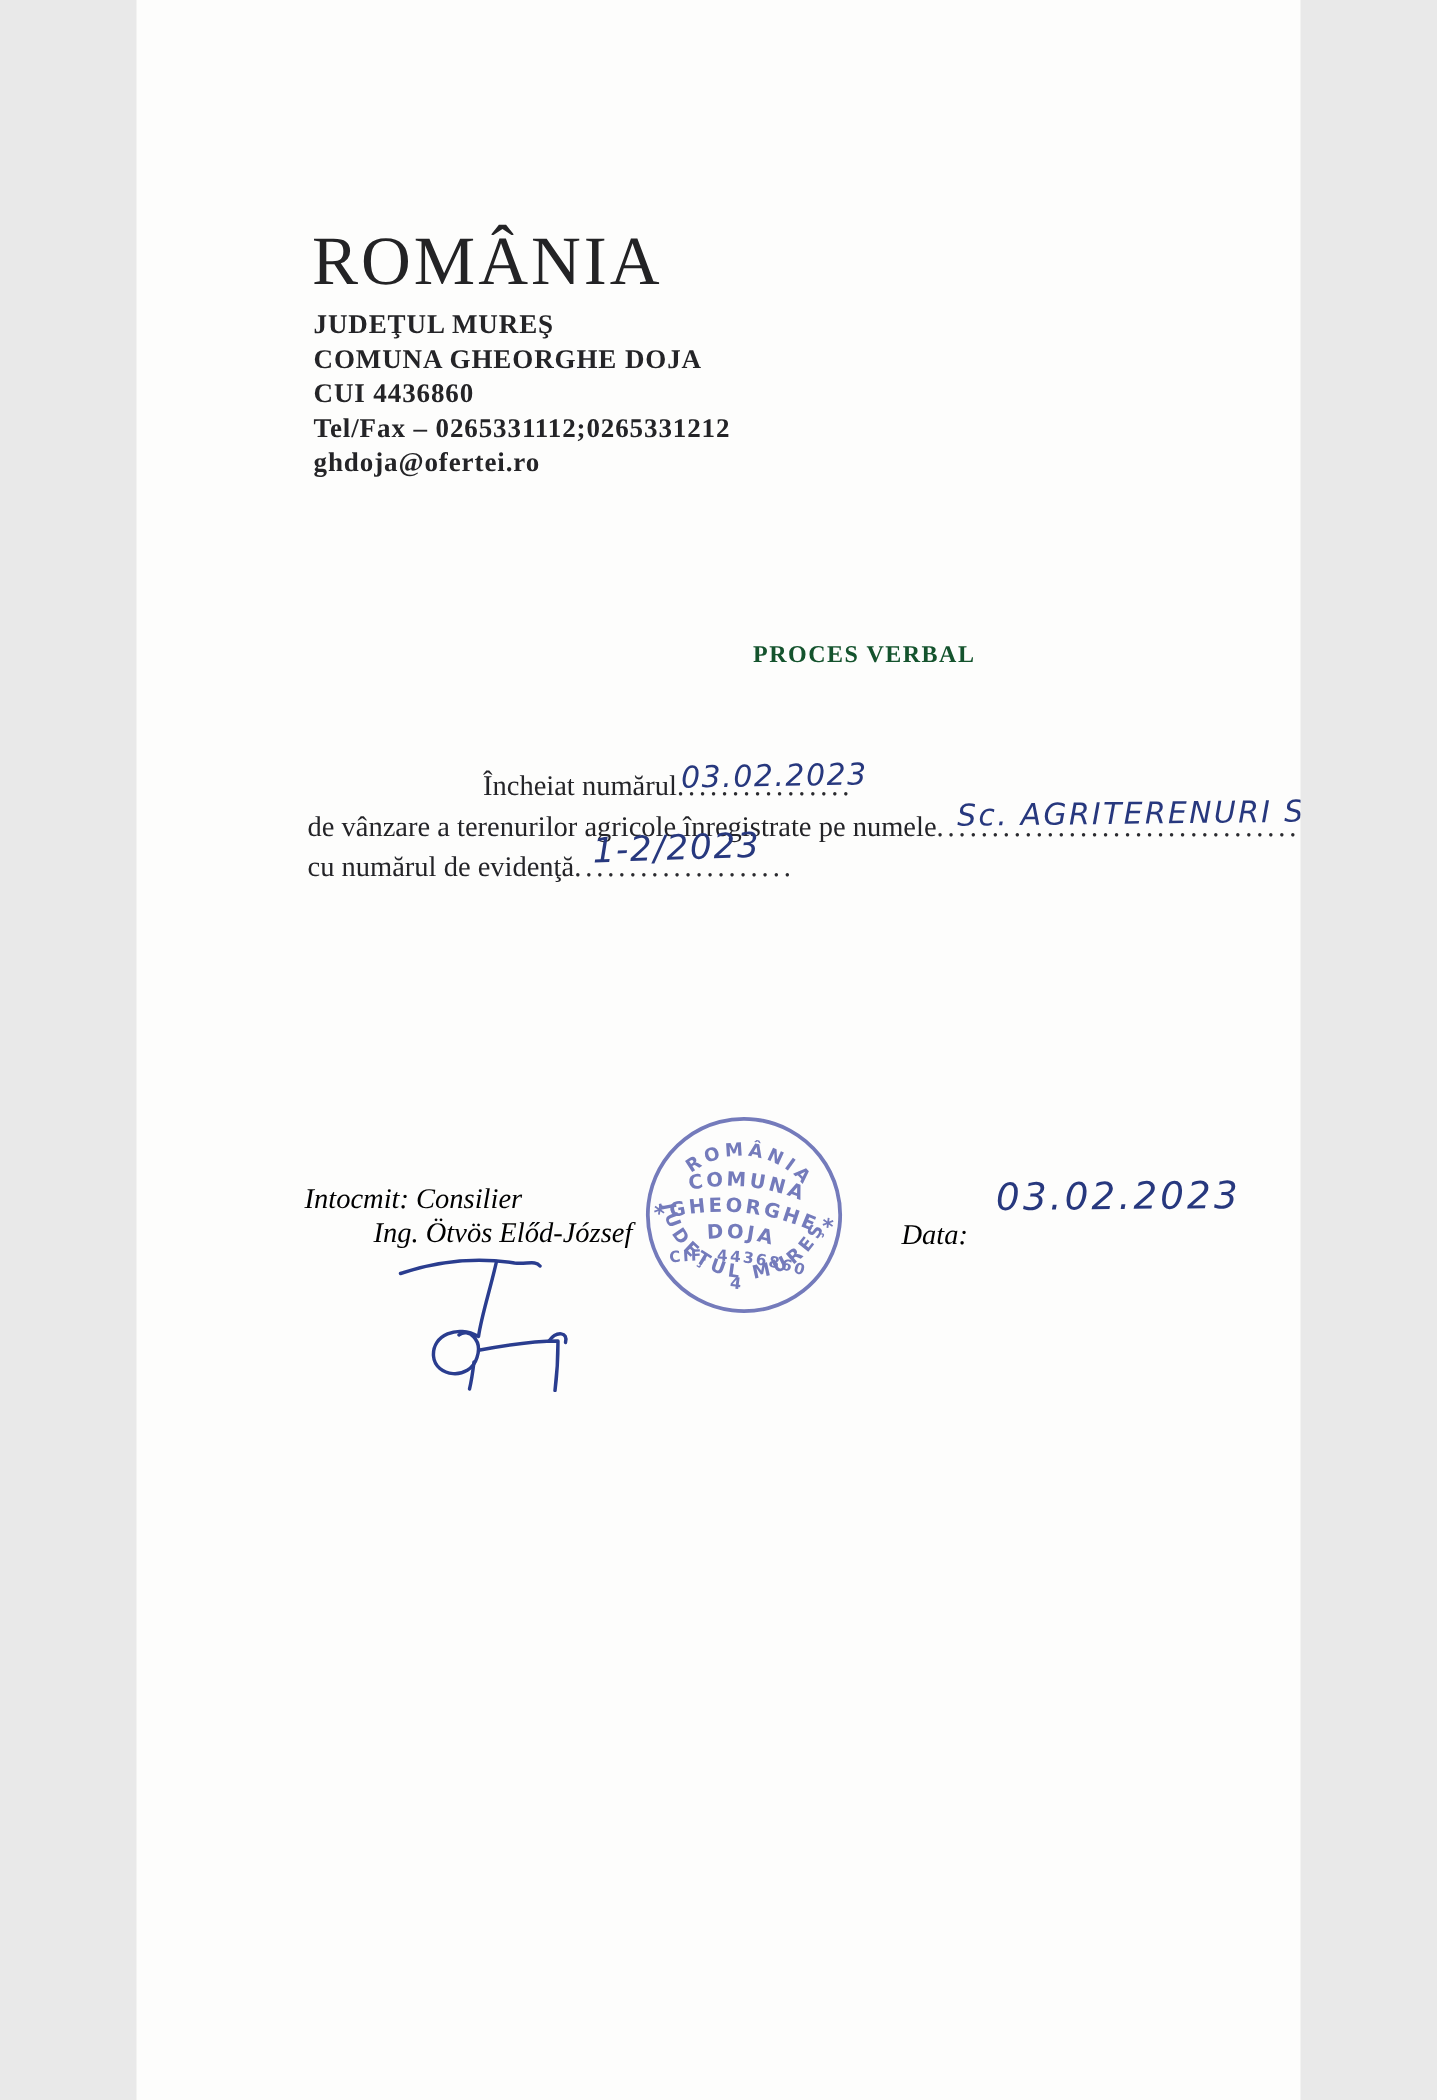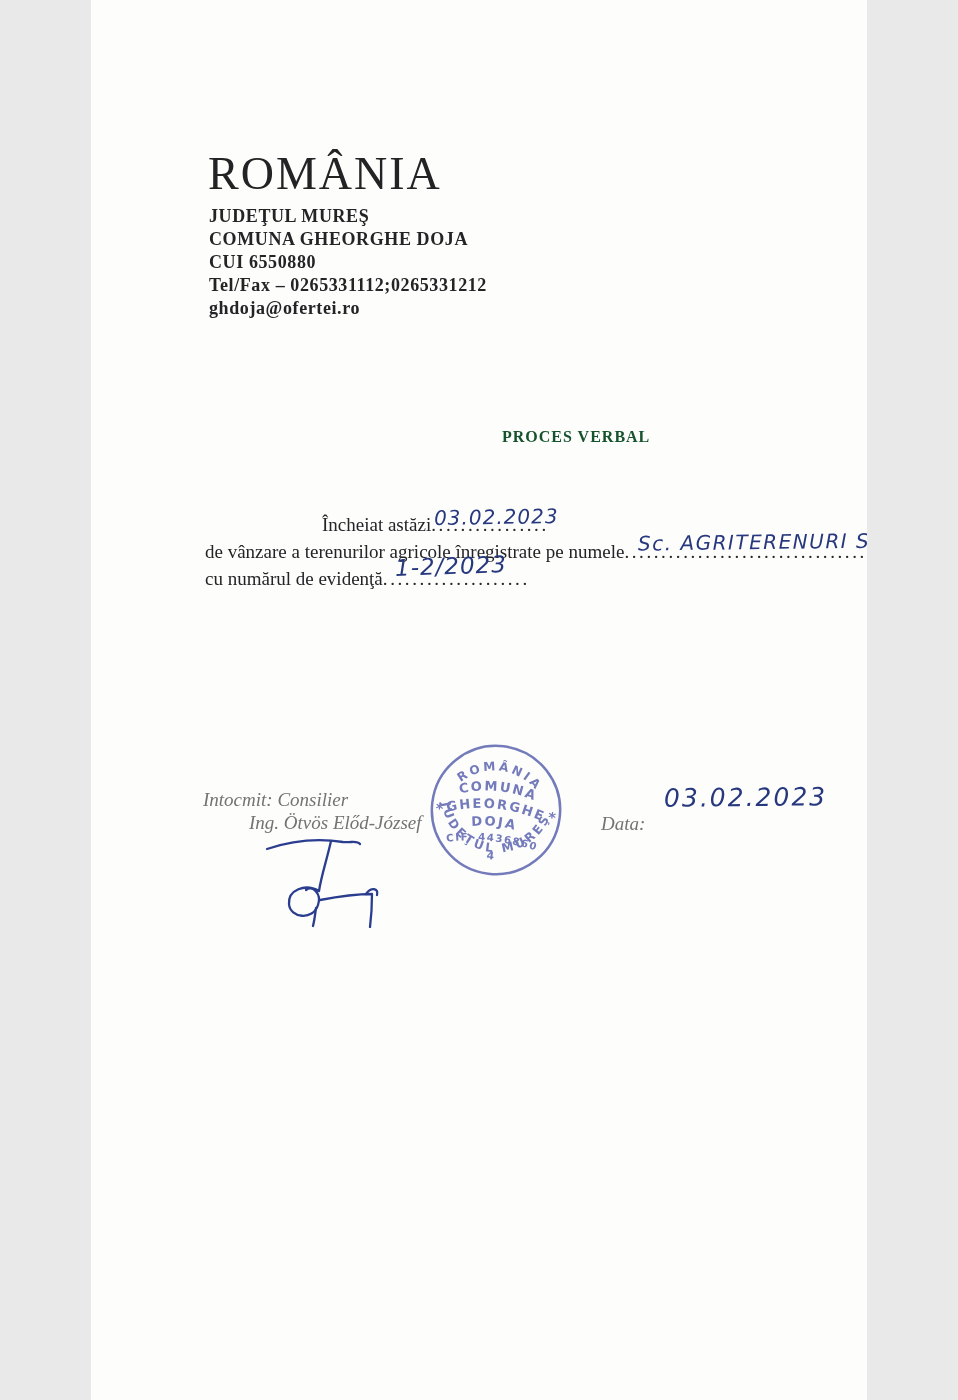--- a/index.html
+++ b/index.html
@@ -74,21 +74,21 @@
     white-space:nowrap;
   }
   .hw-date1{left:3px;top:-8px;font-size:20px;letter-spacing:1px;transform:rotate(-1deg);}
   .hw-name {left:14px;top:-10px;font-size:20px;letter-spacing:1.5px;transform:rotate(-0.7deg);}
   .hw-nr   {left:12px;top:-13px;font-size:23px;letter-spacing:1px;transform:rotate(-2deg);}
   
   .sig-role, .sig-name, .date-label{
     position:absolute;
     font-style:italic;
     font-size:19px;
-    color:#737373;
+    color:#000000;
     white-space:nowrap;
   }
   .sig-role{left:112px;top:789px;}
   .sig-name{left:118px;top:812px;margin-left:40px;}
   .date-label{left:510px;top:789px;margin-top:24px;}
   .hw-footer-date{
     position:absolute;left:573px;top:783px;
     font-family:"DejaVu Sans", sans-serif;
     font-style:italic;
     font-size:25px;letter-spacing:2px;
@@ -116,28 +116,28 @@
   .st-star{font-size:15px;}
 </style>
 </head>
 <body>
 
 <div class="page">
 
   <div class="country">ROMÂNIA</div>
   <div class="lh-line lh-0">JUDEŢUL MUREŞ</div>
   <div class="lh-line lh-1">COMUNA GHEORGHE DOJA</div>
-  <div class="lh-line lh-2">CUI  6550880</div>
+  <div class="lh-line lh-2">CUI  4436860</div>
   <div class="lh-line lh-3">Tel/Fax – 0265331112;0265331212</div>
   <div class="lh-line lh-4">ghdoja@ofertei.ro</div>
 
   <div class="doc-title">PROCES VERBAL</div>
 
   <div class="body-line bl-1">
-    <span>Încheiat astăzi</span><span class="fill"><span class="dots">................</span><span class="hand hw-date1">03.02.2023</span></span>
+    <span>Încheiat numărul</span><span class="fill"><span class="dots">................</span><span class="hand hw-date1">03.02.2023</span></span>
   </div>
   <div class="body-line bl-2">
     <span>de vânzare a terenurilor agricole înregistrate pe numele</span><span class="fill"><span class="dots">........................................</span><span class="hand hw-name">Sc. AGRITERENURI SA.</span></span>
   </div>
   <div class="body-line bl-3">
     <span>cu numărul de evidenţă</span><span class="fill"><span class="dots">....................</span><span class="hand hw-nr">1-2/2023</span></span>
   </div>
 
   <div class="sig-role">Intocmit: Consilier</div>
   <div class="sig-name">Ing. Ötvös Előd-József</div>

